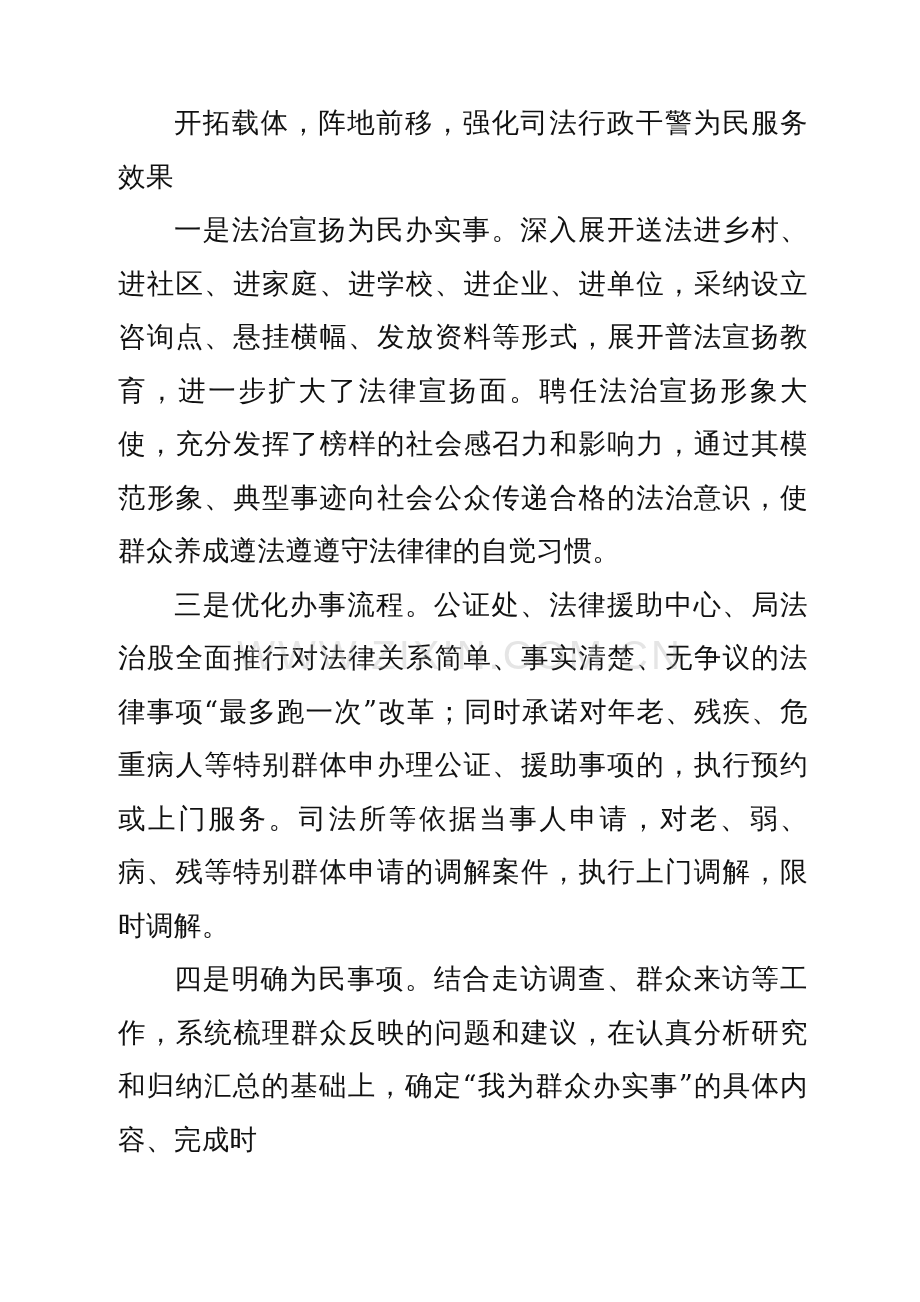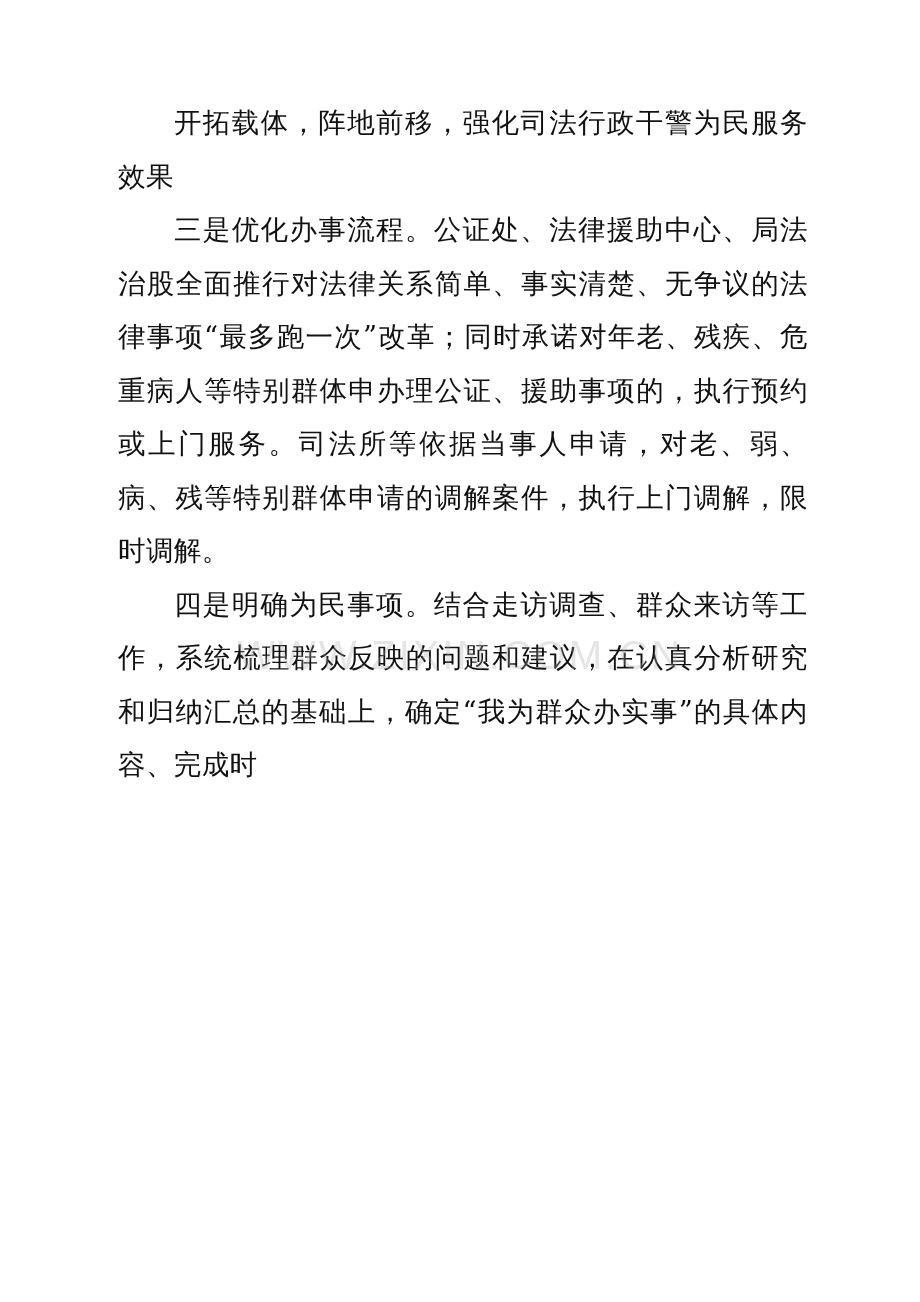--- a/index.html
+++ b/index.html
@@ -55,20 +55,21 @@
     white-space: nowrap;
   }
 </style>
 </head>
 <body>
 
 <div class="page">
 
   <div class="doc-body">
     <p class="para indent">开拓载体，阵地前移，强化司法行政干警为民服务效果</p>
+    <p class="para indent">一是法治宣扬为民办实事。深入展开送法进乡村、进社区、进家庭、进学校、进企业、进单位，采纳设立咨询点、悬挂横幅、发放资料等形式，展开普法宣扬教育，进一步扩大了法律宣扬面。聘任法治宣扬形象大使，充分发挥了榜样的社会感召力和影响力，通过其模范形象、典型事迹向社会公众传递合格的法治意识，使群众养成遵法遵遵守法律律的自觉习惯。</p>
     <p class="para indent">三是优化办事流程。公证处、法律援助中心、局法治股全面推行对法律关系简单、事实清楚、无争议的法律事项“最多跑一次”改革；同时承诺对年老、残疾、危重病人等特别群体申办理公证、援助事项的，执行预约或上门服务。司法所等依据当事人申请，对老、弱、病、残等特别群体申请的调解案件，执行上门调解，限时调解。</p>
     <p class="para indent">四是明确为民事项。结合走访调查、群众来访等工作，系统梳理群众反映的问题和建议，在认真分析研究和归纳汇总的基础上，确定“我为群众办实事”的具体内容、完成时</p>
   </div>
 
   <div class="watermark">
     <div class="watermark-text">WWW.ZIXIN.COM.CN</div>
   </div>
 
 </div>
 

